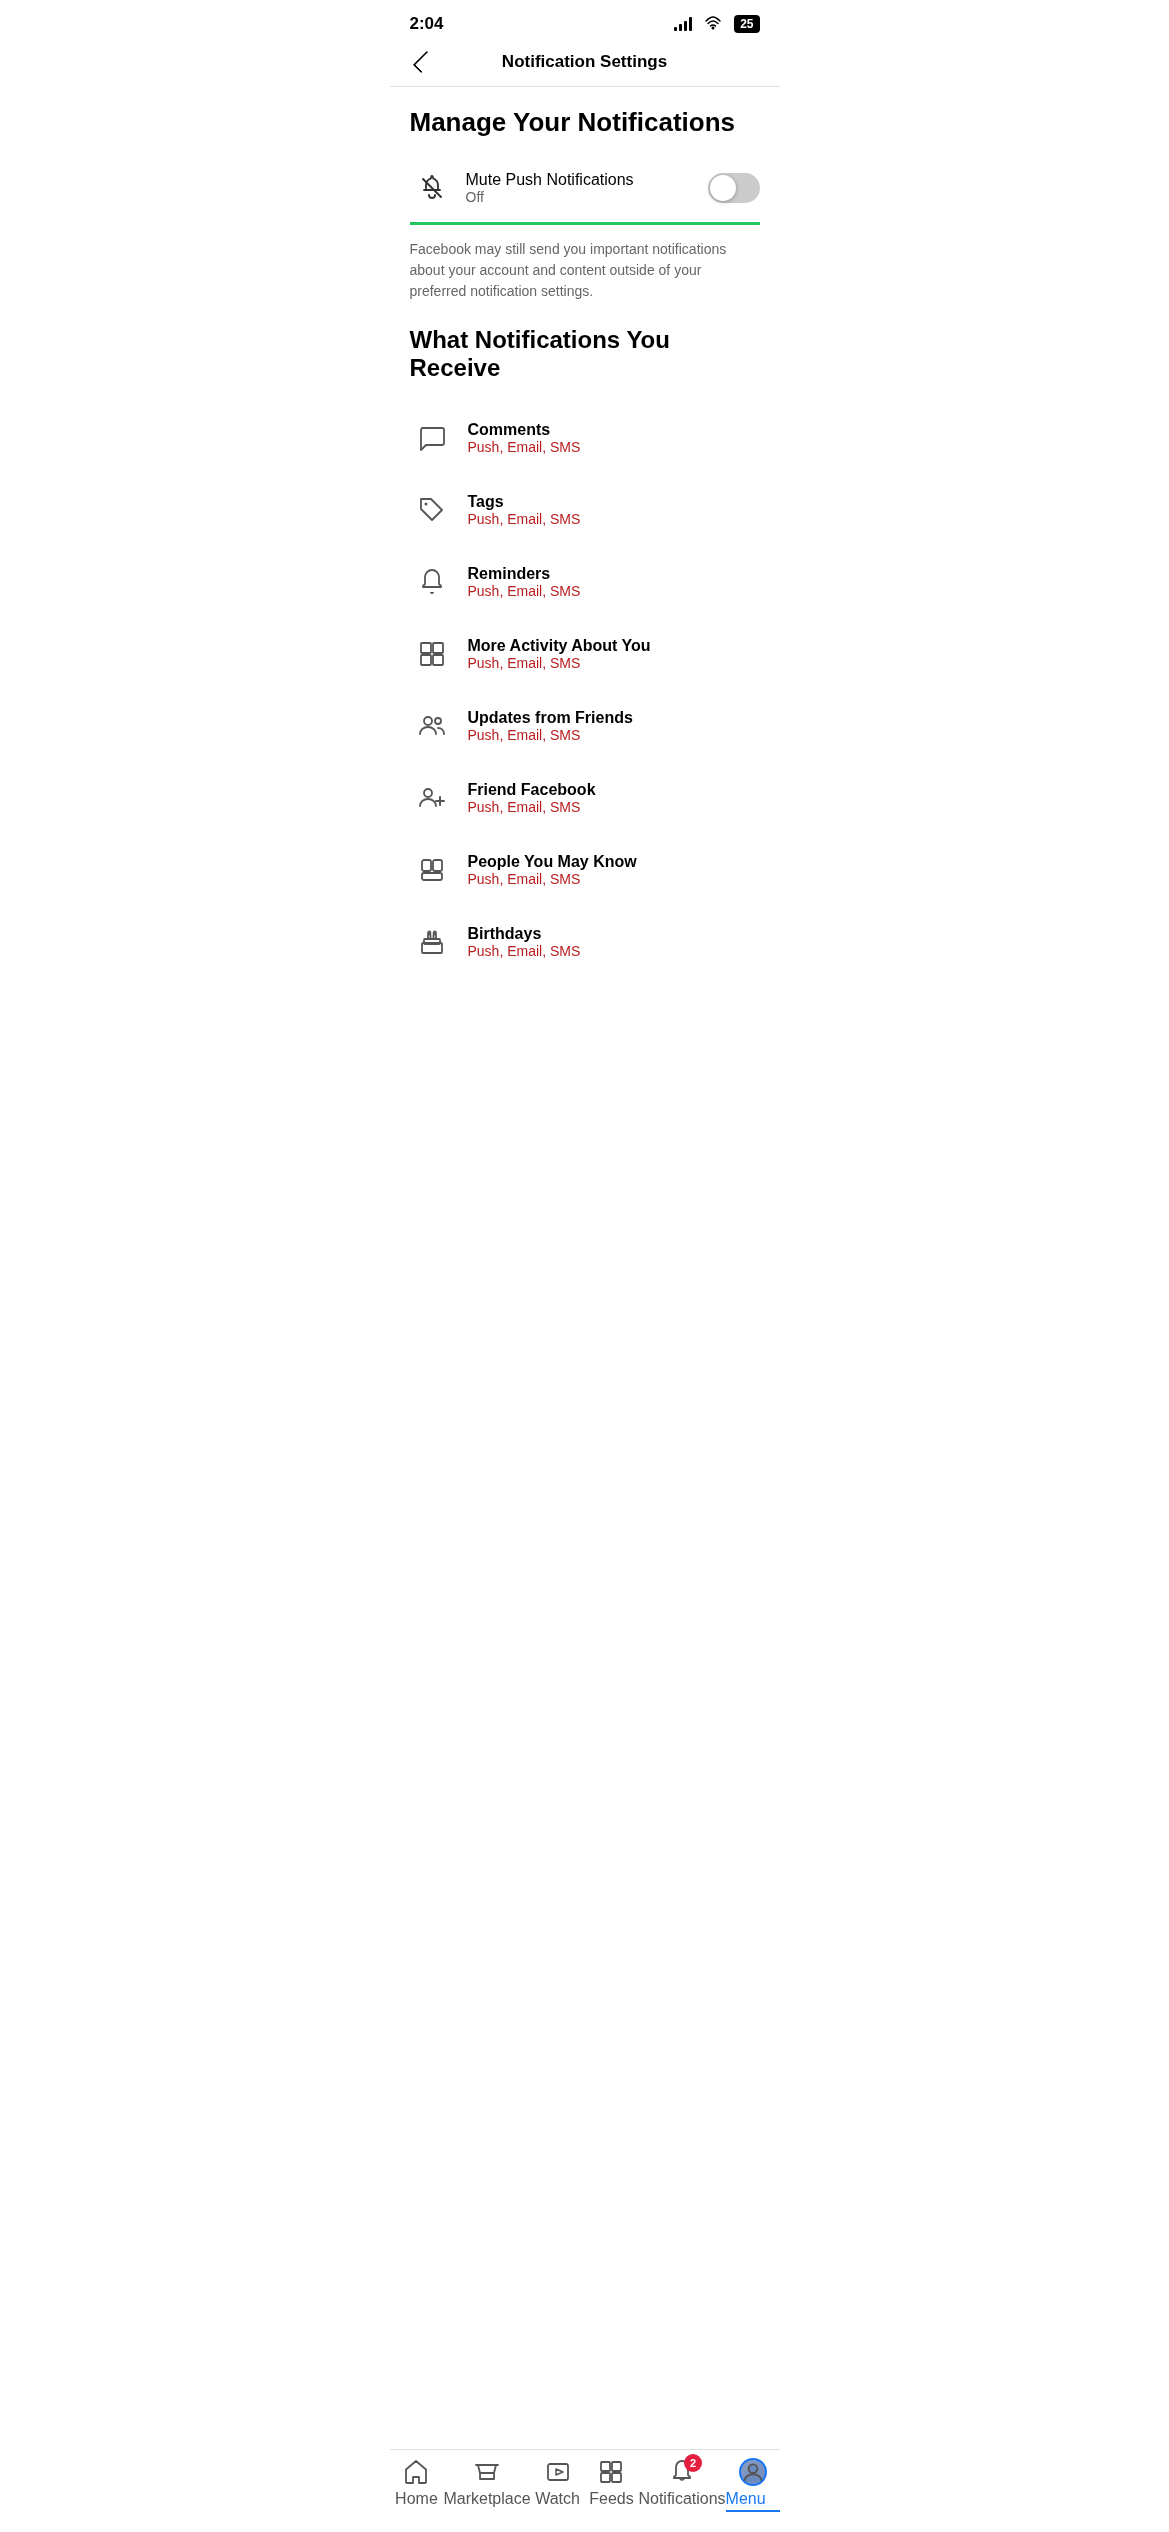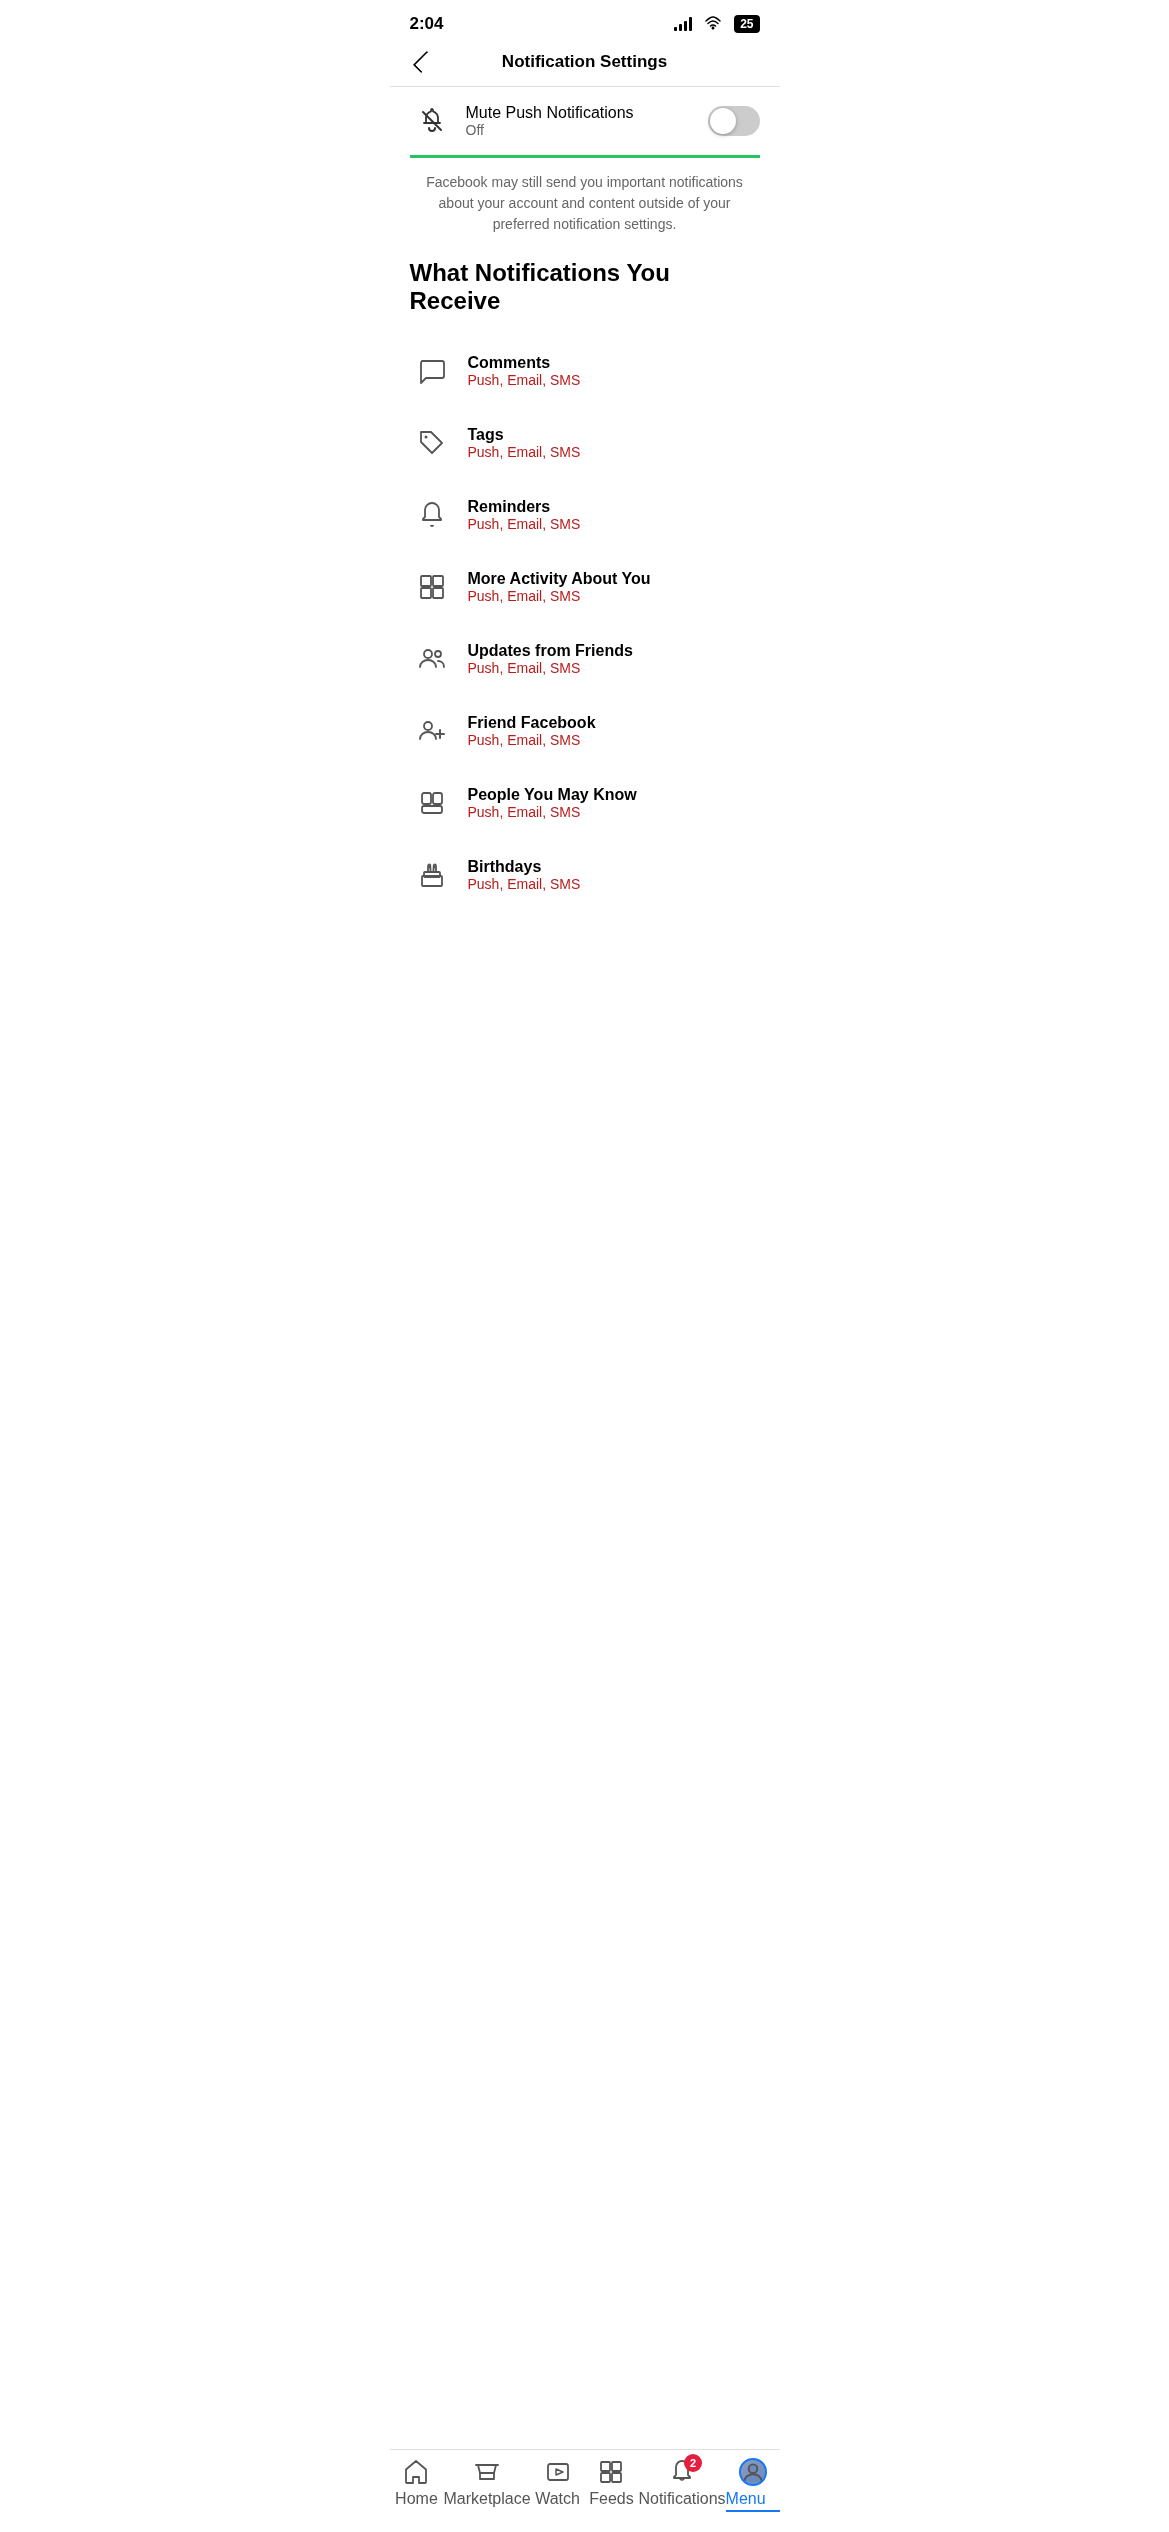--- a/index.html
+++ b/index.html
@@ -148,21 +148,20 @@
       top: 2px;
       left: 2px;
       box-shadow: 0 1px 4px rgba(0,0,0,0.3);
     }
 
     .mute-description {
       padding: 14px 0 20px 0;
       font-size: 14px;
       color: #666;
       line-height: 1.5;
-      text-align: center;
     }
 
     .section-title-sub {
       font-size: 24px;
       font-weight: 800;
       color: #000;
       padding: 4px 0 20px 0;
     }
 
     
@@ -313,20 +312,21 @@
 
 <div class="nav-header">
   <div class="back-btn">
     <div class="back-chevron"></div>
   </div>
   <span class="nav-title">Notification Settings</span>
 </div>
 
 <div class="content content-scroll">
 
+  <div class="section-title-main">Manage Your Notifications</div>
 
   <div class="mute-row">
     <div class="mute-icon-wrap">
       <svg width="30" height="30" viewBox="0 0 30 30" fill="none" xmlns="http://www.w3.org/2000/svg">
 
         <path d="M6 6L24 24" stroke="#333" stroke-width="2" stroke-linecap="round"></path>
         <path d="M12 22c0 1.66 1.34 3 3 3s3-1.34 3-3" stroke="#333" stroke-width="2" stroke-linecap="round" fill="none"></path>
         <path d="M21 17V12.5C21 9.08 18.86 6.22 16 5.28V4.5C16 3.67 15.55 3 15 3s-1 .67-1 1.5v.78C11.14 6.22 9 9.08 9 12.5V17" stroke="#333" stroke-width="1.8" stroke-linecap="round" stroke-linejoin="round" fill="none"></path>
         <path d="M7 17h16" stroke="#333" stroke-width="1.8" stroke-linecap="round"></path>
       </svg>

